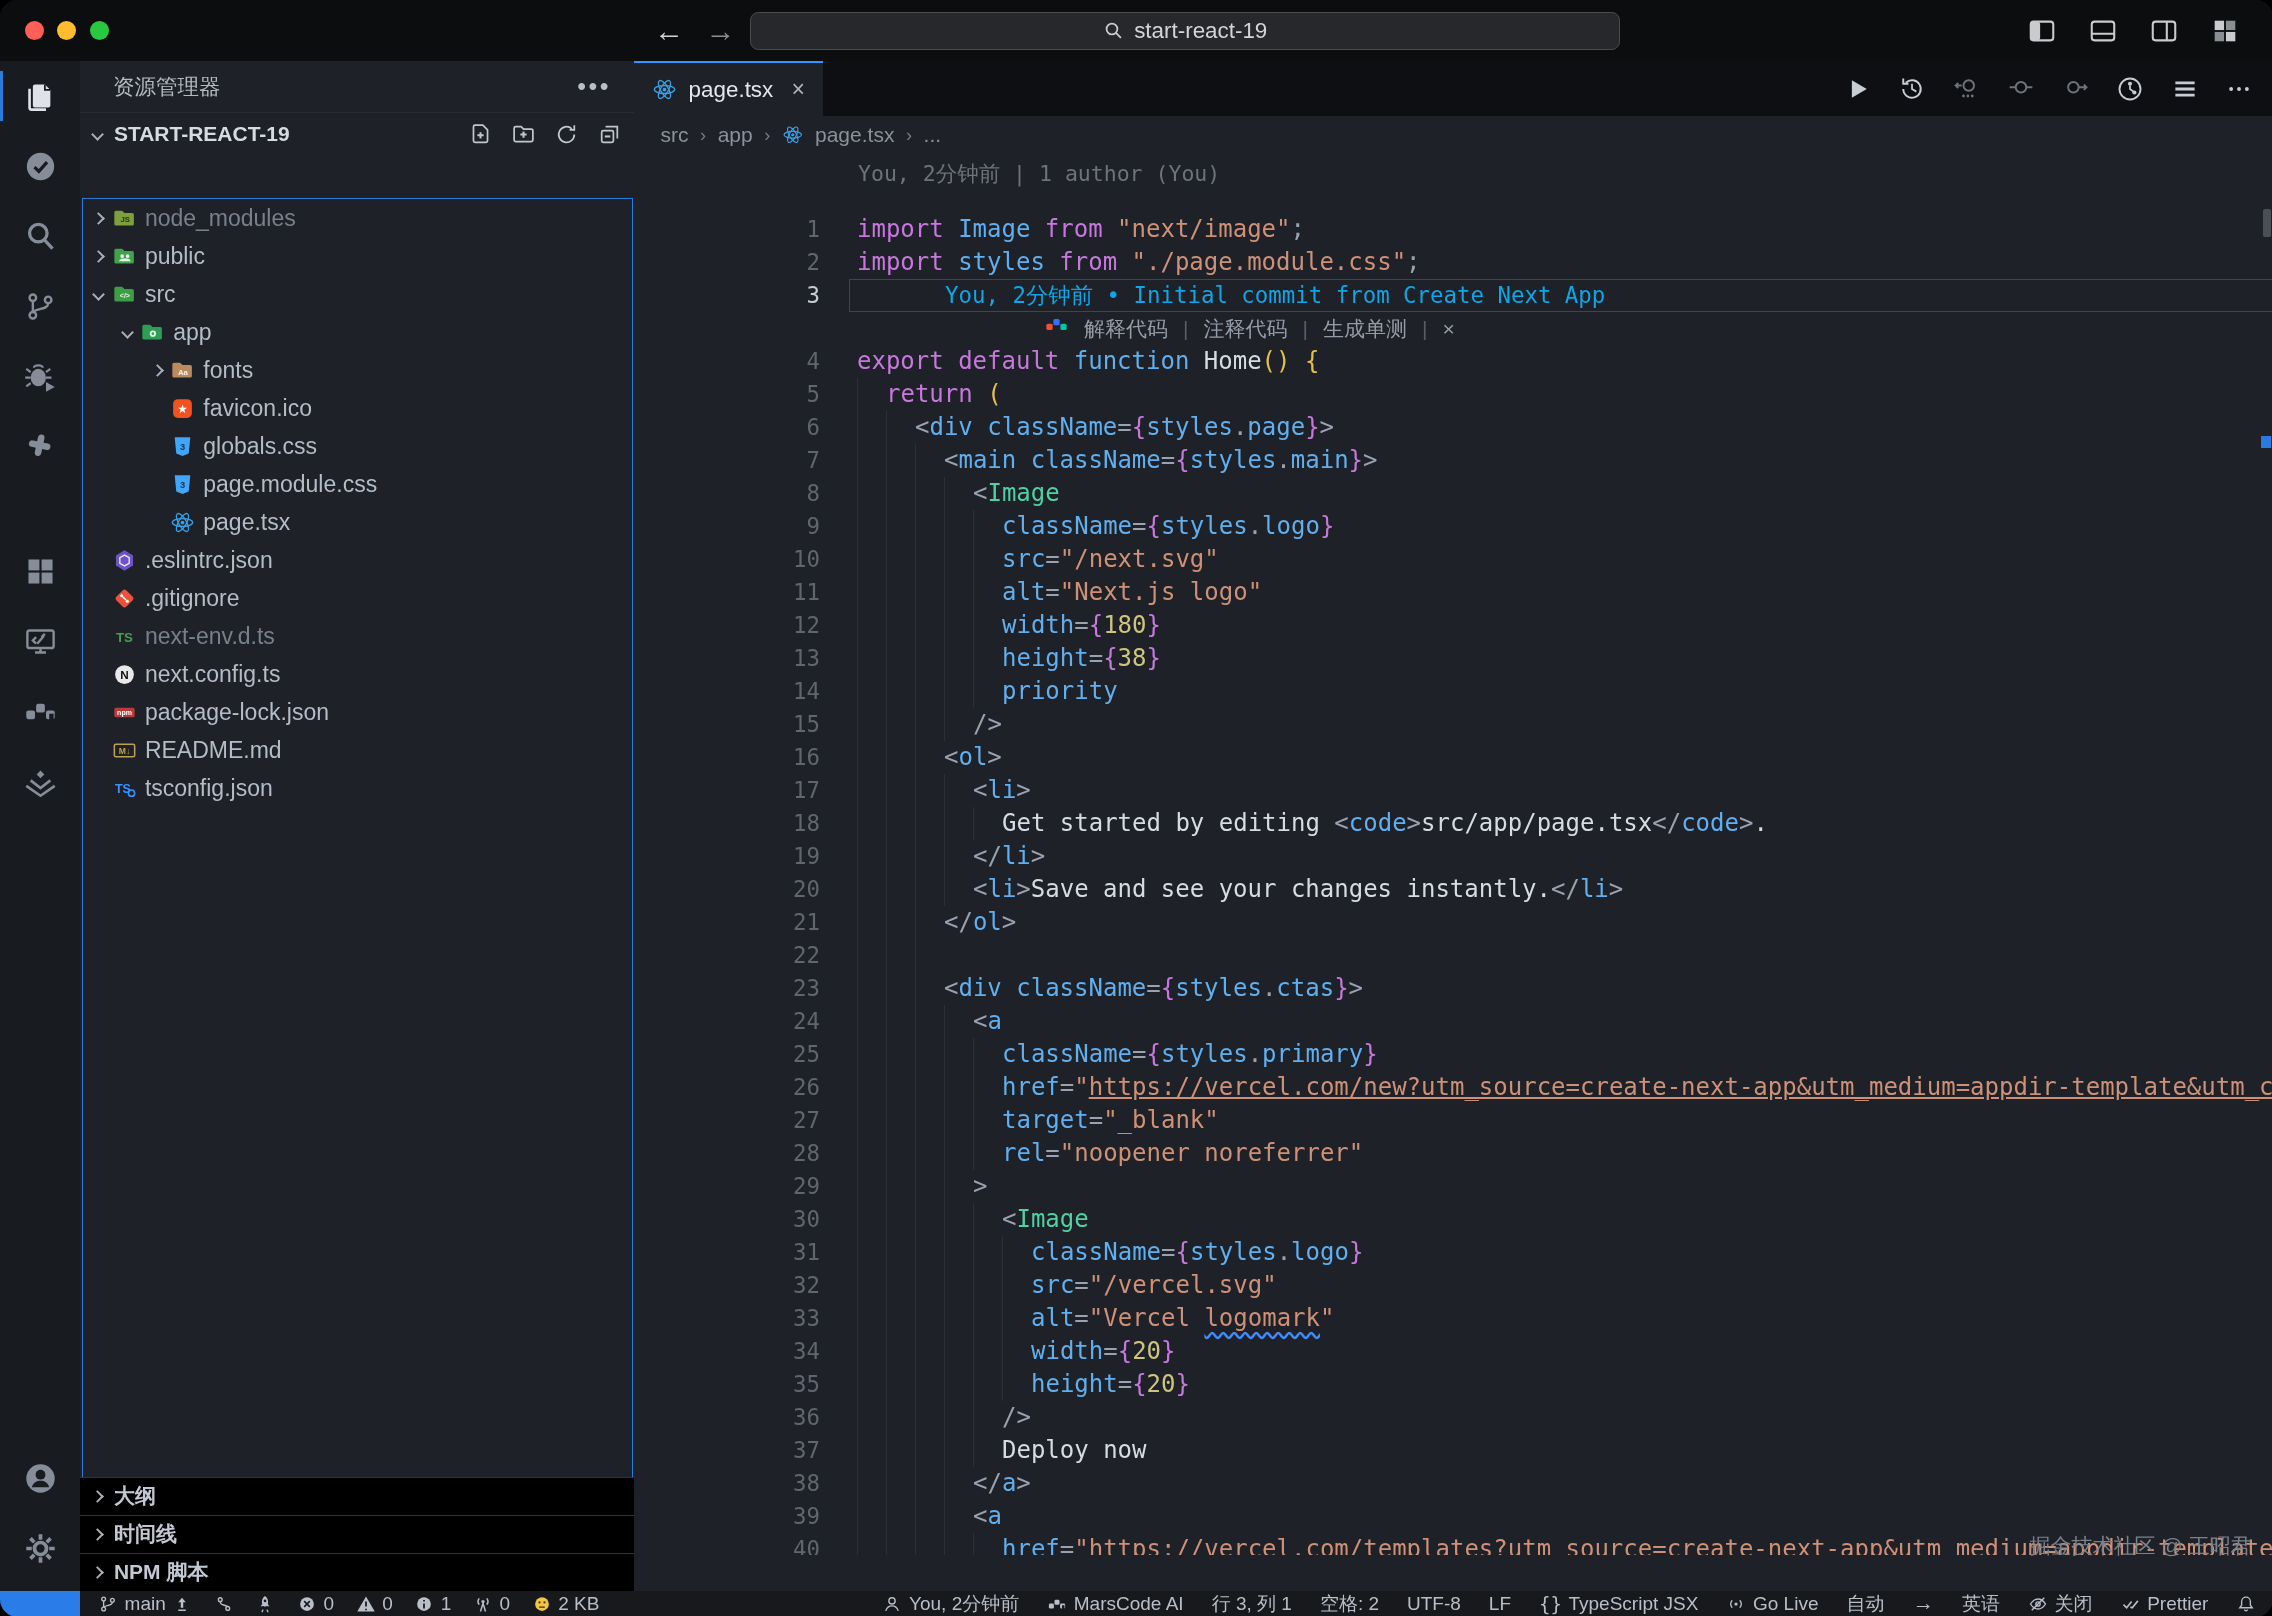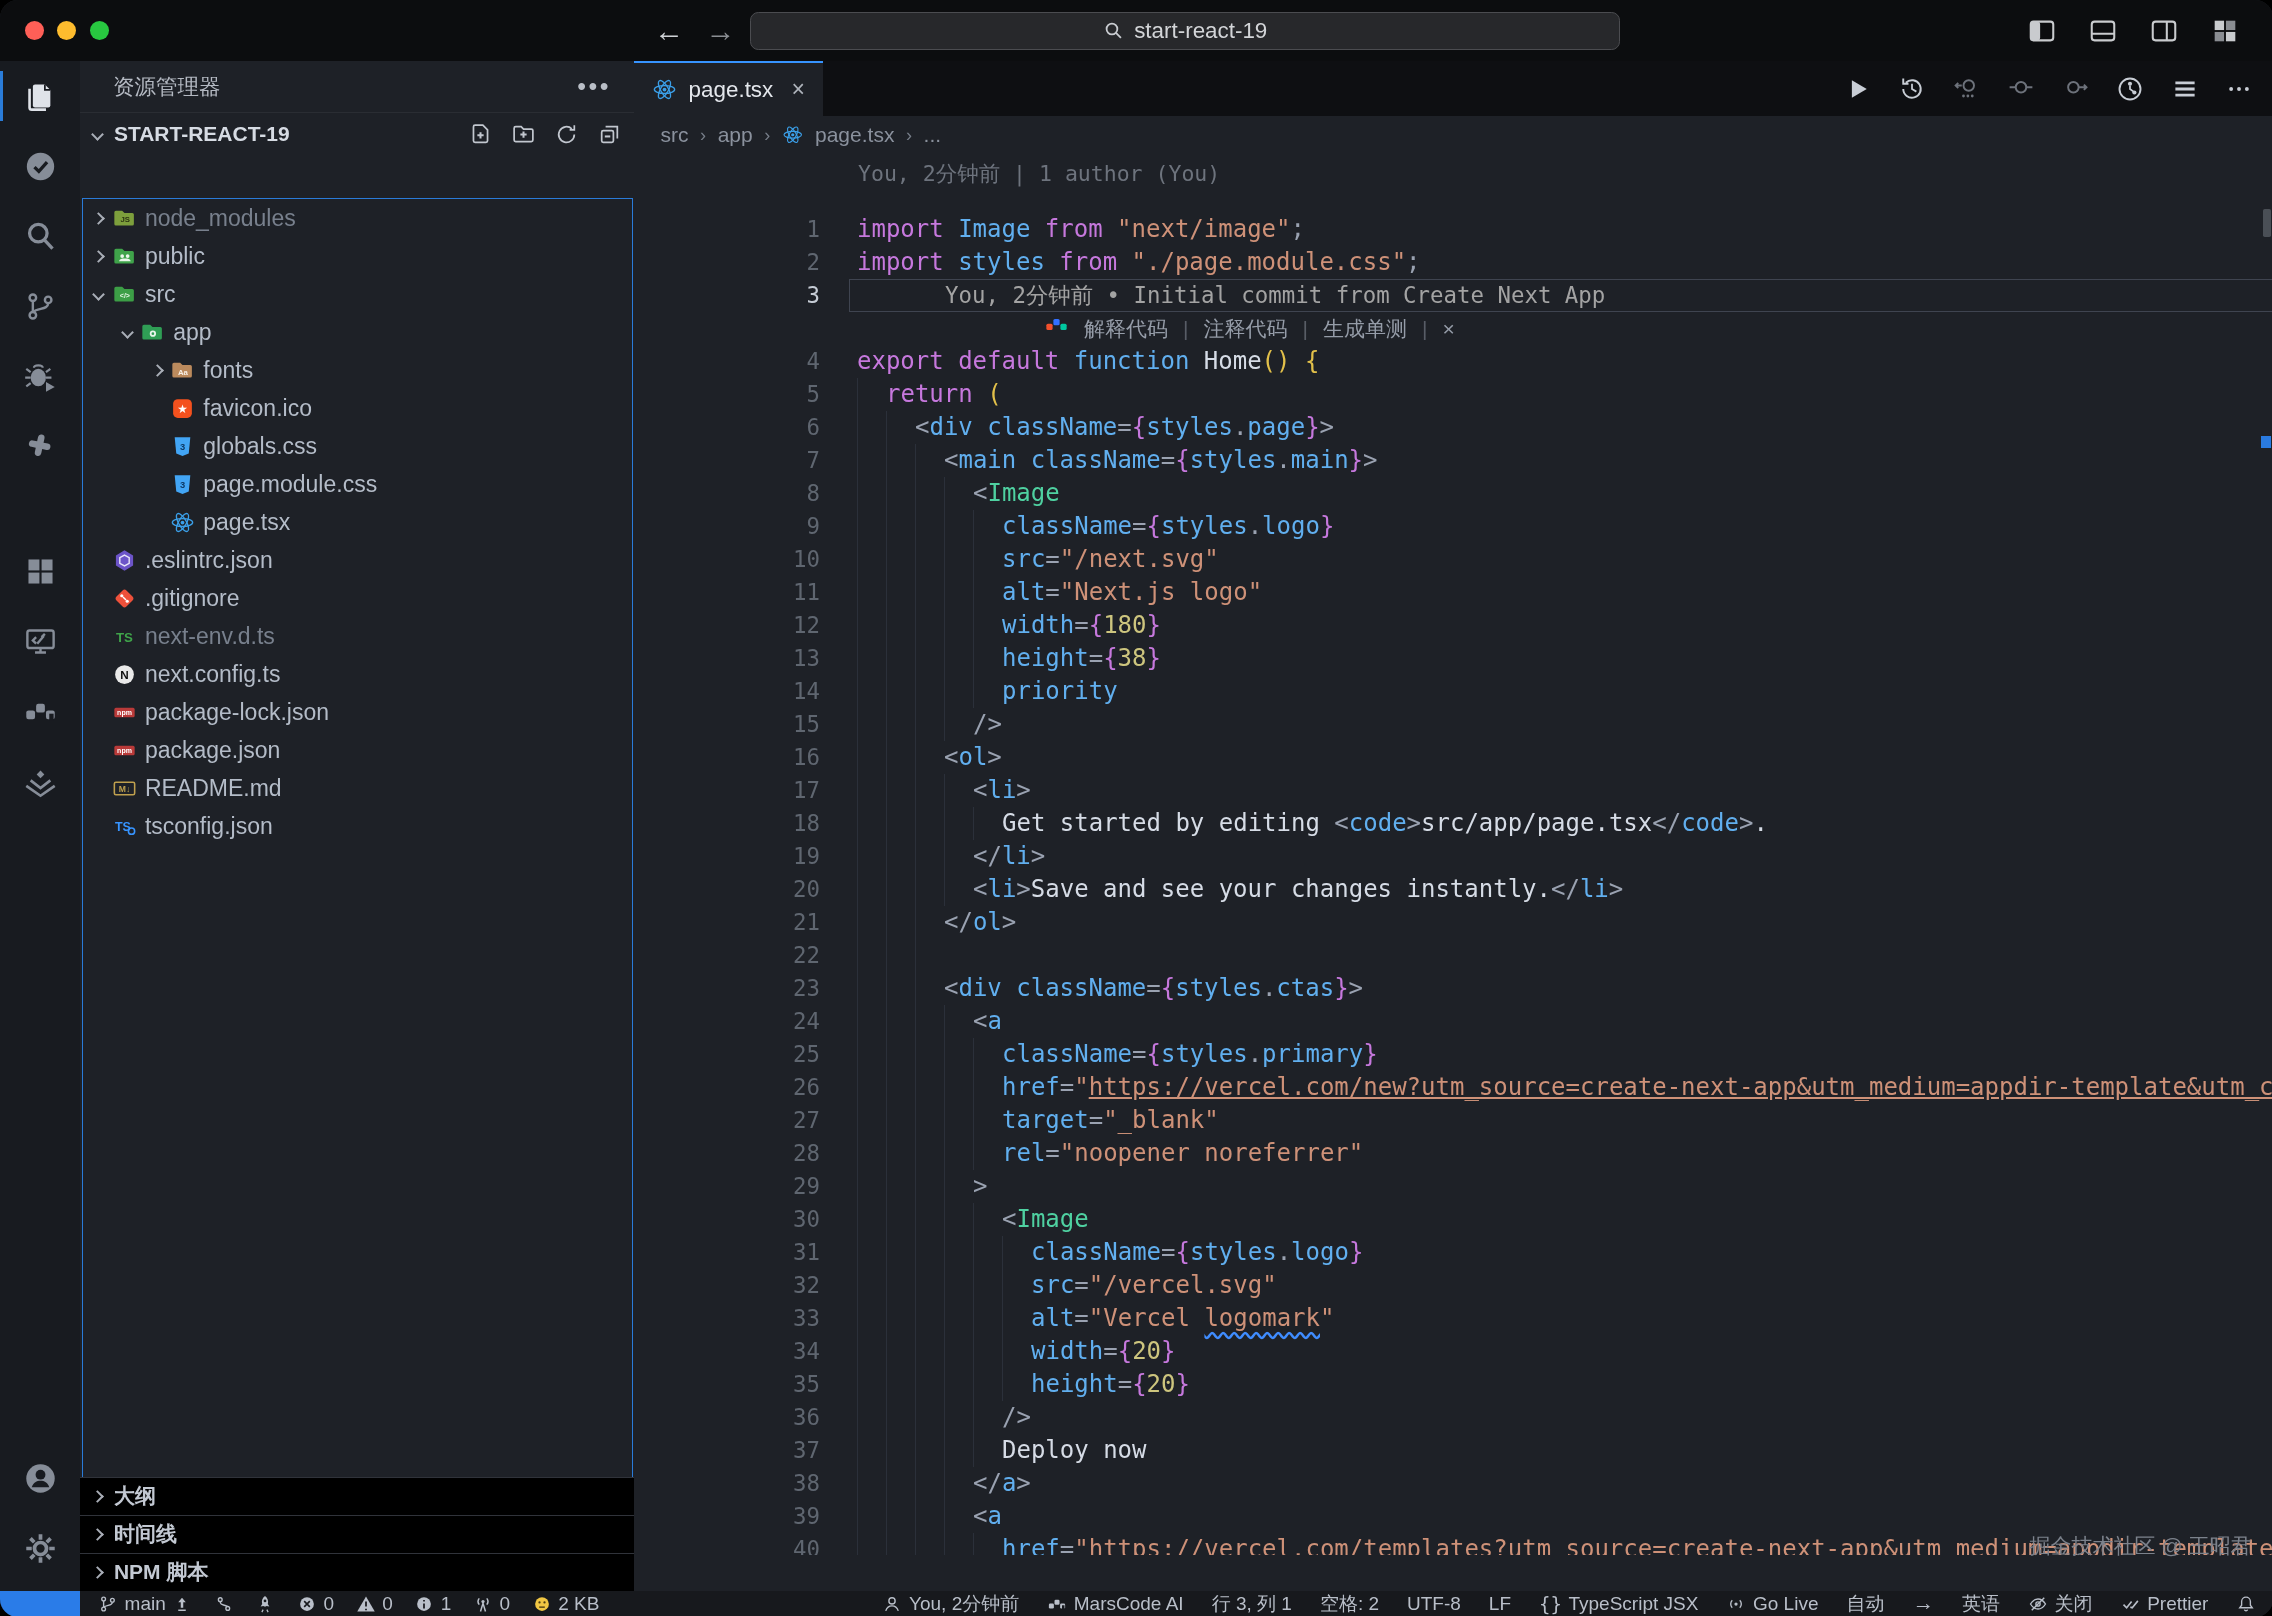--- a/index.html
+++ b/index.html
@@ -61,21 +61,21 @@
   .cl{display:flex;height:33px;line-height:33px;white-space:pre;align-items:stretch;}
   .ln{flex:0 0 186px;text-align:right;color:#5f6670;font-size:22.4px;}
   .ln.cur{color:#c6ccd5;}
   .lbody{margin-left:37px;display:flex;}
   .ind{flex:0 0 29px;border-left:0.8px solid #2b303a;height:33px;}
   .tk-k{color:#c678dd}.tk-v{color:#61afef}.tk-f{color:#61afef}.tk-g{color:#4fd1a1}
   .tk-s{color:#ce9178}.tk-n{color:#cdc57e}.tk-b{color:#c678dd}.tk-y{color:#e2c04a}
   .tk-p{color:#9aa2b1}.tk-w{color:#d6dce6}.tk-a{color:#61afef}
   .u{text-decoration:underline;}
   .sq{text-decoration:underline wavy #3f8cff;text-underline-offset:5.8px;}
-  .blamebox{flex:1;border:0.8px solid #3f4450;margin-left:29px;display:flex;align-items:center;padding-left:95px;color:#a3a3a3;font-size:22.4px;}
+  .blamebox{flex:1;border:0.8px solid #3f4450;margin-left:29px;display:flex;align-items:center;padding-left:95px;color:#0ea5e9;font-size:22.4px;}
   .widgetrow{display:flex;align-items:flex-start;gap:15px;margin-left:224px;color:#959ca8;font-size:21px;font-family:"Liberation Sans","DejaVu Sans",sans-serif;}
   .widgetrow .sep{color:#585d66;}
   .widgetrow .ic svg{width:25px;height:25px;}
   .scroll{position:absolute;right:1.7px;top:133px;width:10px;bottom:0;}
   .scroll .slider{position:absolute;top:15px;right:0;width:8.3px;height:28px;background:#4a4f56;border-radius:1.7px;}
   .scroll .mark{position:absolute;top:242px;right:0;width:10px;height:11.6px;background:#2a7be0;}
   .watermark{position:absolute;right:21.5px;bottom:31px;color:#7c828c;font-size:21px;}
   
   .statusbar{position:absolute;left:0;right:0;bottom:0;height:26.5px;background:#17191d;display:flex;align-items:center;font-size:19px;color:#b9bfc9;}
   .sb-remote{width:80px;height:26.5px;background:#2a7ce8;display:flex;align-items:center;justify-content:center;color:#fff;}
@@ -431,30 +431,20 @@
         </div>
         <div class="trow tree-pad0">
           <span class="chev r none"></span>
           <span class="ic">
             <svg viewBox="0 0 32 32" fill="none" stroke="currentColor" stroke-width="2.2" style="font-size:28px">
               <rect x="3" y="10" width="26" height="12" rx="2" fill="#b93a39" stroke="none"></rect>
               <text x="16" y="19.5" font-size="9" font-weight="bold" fill="#fff" text-anchor="middle" stroke="none">npm</text>
             </svg>
           </span>
           <span class="tlabel">package-lock.json</span>
-        </div>
-        <div class="trow tree-pad0">
-          <span class="chev r none"></span>
-          <span class="ic">
-            <svg viewBox="0 0 32 32" fill="none" stroke="currentColor" stroke-width="2.2" style="font-size:28px">
-              <rect x="3" y="10" width="26" height="12" rx="2" fill="#b93a39" stroke="none"></rect>
-              <text x="16" y="19.5" font-size="9" font-weight="bold" fill="#fff" text-anchor="middle" stroke="none">npm</text>
-            </svg>
-          </span>
-          <span class="tlabel">package.json</span>
         </div>
         <div class="trow tree-pad0">
           <span class="chev r none"></span>
           <span class="ic">
             <svg viewBox="0 0 32 32" fill="none" stroke="currentColor" stroke-width="2.2" style="font-size:28px">
               <rect x="3" y="8" width="26" height="16" rx="2" fill="none" stroke="#bfa04e" stroke-width="2"></rect>
               <text x="16" y="20.5" font-size="11" font-weight="bold" fill="#bfa04e" text-anchor="middle" stroke="none">M↓</text>
             </svg>
           </span>
           <span class="tlabel">README.md</span>

